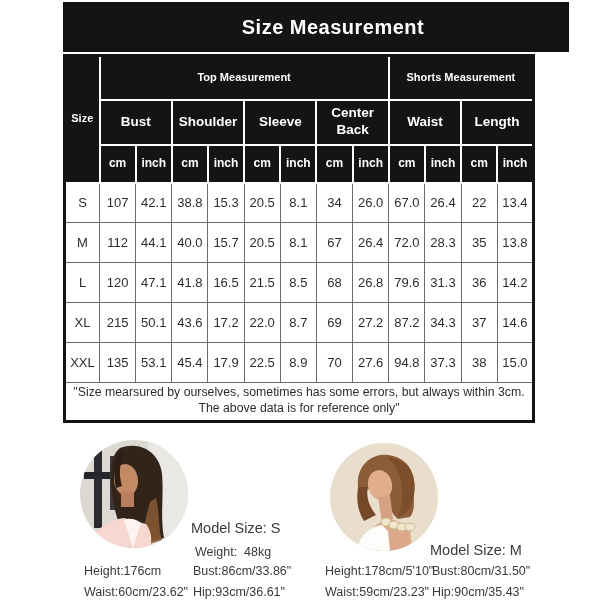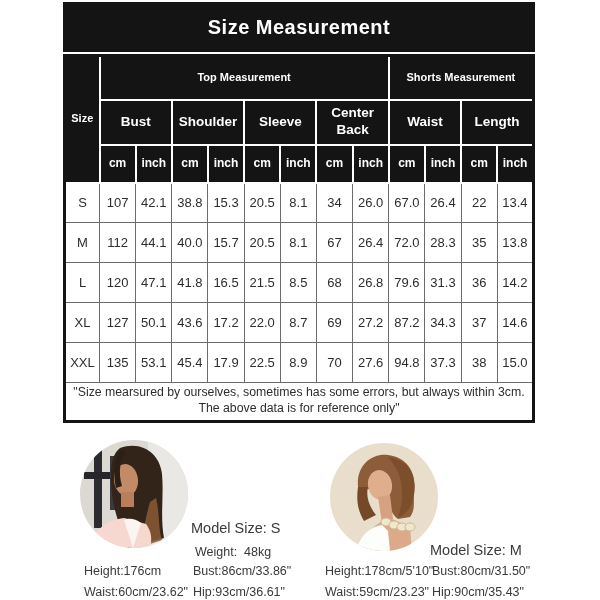--- a/index.html
+++ b/index.html
@@ -2,21 +2,21 @@
 <html><head>
 <meta charset="utf-8">
 <style>
   html,body{margin:0;padding:0;background:#ffffff;}
   .stage{position:relative;width:600px;height:600px;background:#ffffff;overflow:hidden;
          font-family:"Liberation Sans",sans-serif;color:#2d2d2d;}
 
   
   .title-bar{position:absolute;left:63px;top:2px;width:472px;height:50px;background:#141414;
              color:#ffffff;font-size:20px;font-weight:bold;display:flex;align-items:center;
-             justify-content:center;letter-spacing:0.5px;}
+             justify-content:center;letter-spacing:0.5px;padding-left:34px;}
 
   
   table.size-table{position:absolute;left:63px;top:54px;width:472px;border-collapse:collapse;
                    table-layout:fixed;border:3px solid #141414;}
   .size-table th{background:#141414;color:#ffffff;border:2px solid #ffffff;font-weight:bold;
                  text-align:center;vertical-align:middle;padding:0;line-height:1.25;}
   .size-table thead tr:nth-child(1){height:44px;}
   .size-table thead tr:nth-child(1) th{font-size:11px;}
   .size-table thead tr:nth-child(2){height:45px;margin-top:11px;}
   .size-table thead tr:nth-child(2) th{font-size:13.5px;}
@@ -140,21 +140,21 @@
           <td>8.5</td>
           <td>68</td>
           <td>26.8</td>
           <td>79.6</td>
           <td>31.3</td>
           <td>36</td>
           <td>14.2</td>
         </tr>
         <tr>
           <td>XL</td>
-          <td>127</td>
+          <td>215</td>
           <td>50.1</td>
           <td>43.6</td>
           <td>17.2</td>
           <td>22.0</td>
           <td>8.7</td>
           <td>69</td>
           <td>27.2</td>
           <td>87.2</td>
           <td>34.3</td>
           <td>37</td>

